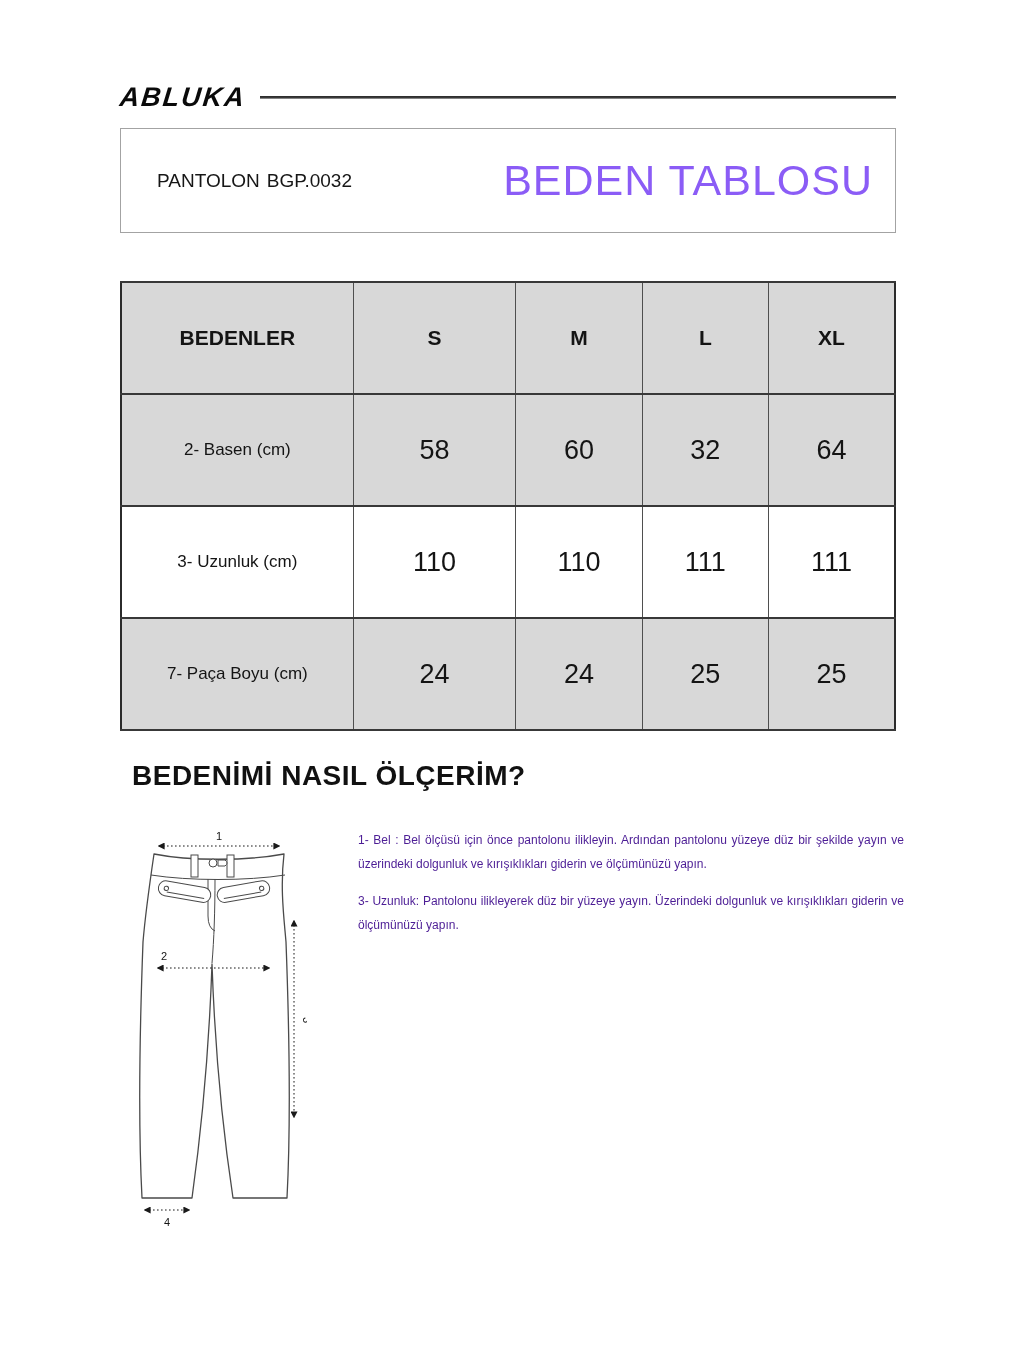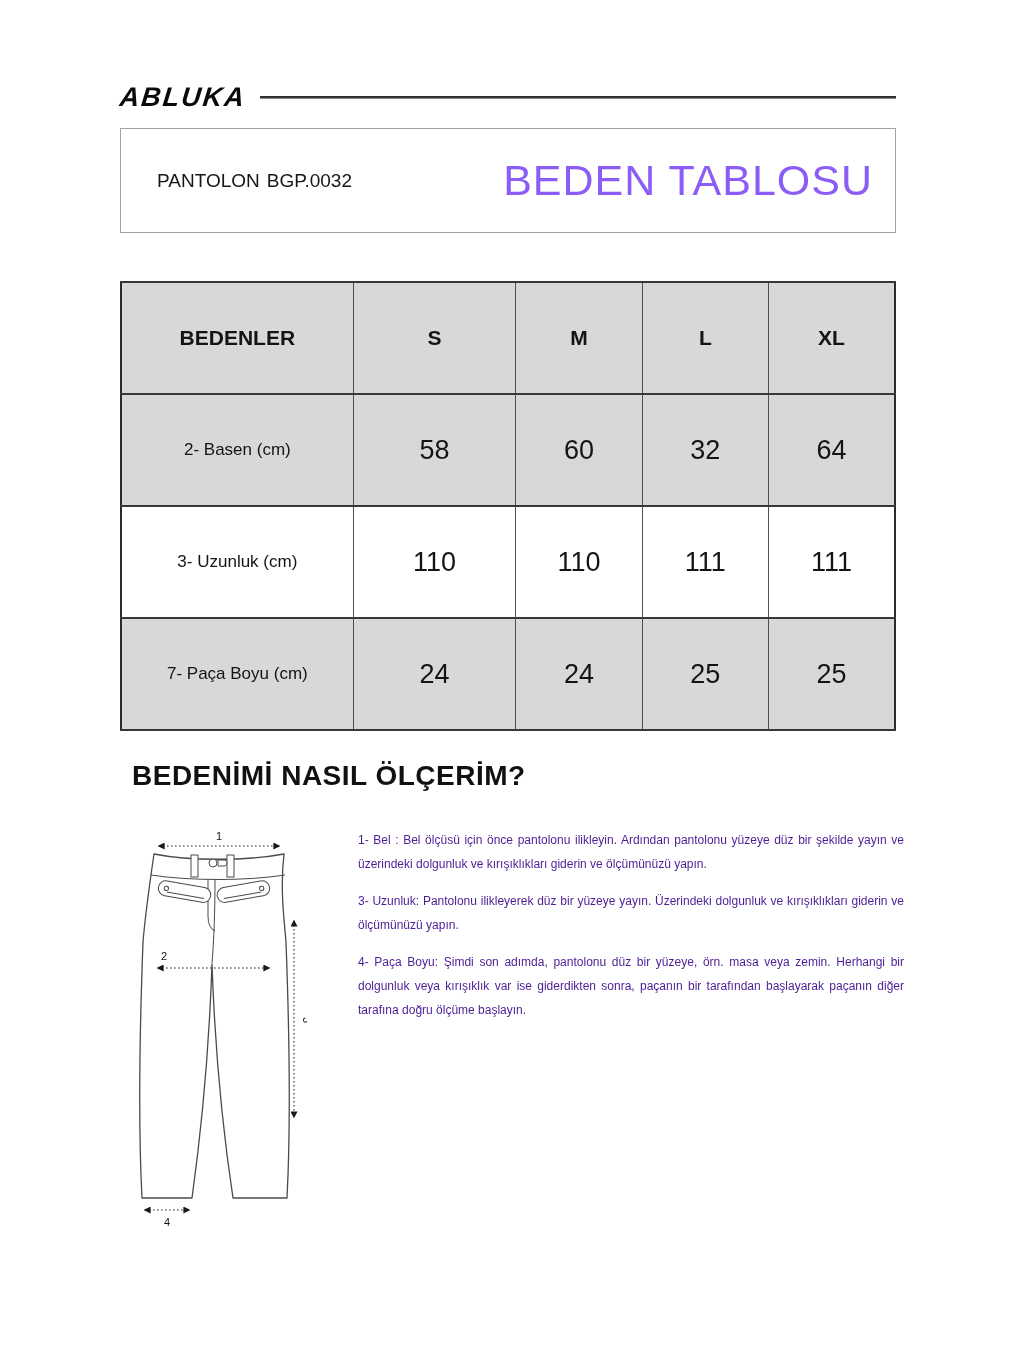--- a/index.html
+++ b/index.html
@@ -159,16 +159,15 @@
       <text x="191" y="190" text-anchor="middle" transform="rotate(90 191 190)">3</text>
 
       <line class="meas" x1="33" y1="380" x2="77" y2="380" marker-start="url(#arr)" marker-end="url(#arr)"></line>
       <text x="55" y="396" text-anchor="middle">4</text>
     </svg>
   </div>
 
   <div class="instructions">
     <p>1- Bel : Bel ölçüsü için önce pantolonu ilikleyin. Ardından pantolonu yüzeye düz bir şekilde yayın ve üzerindeki dolgunluk ve kırışıklıkları giderin ve ölçümünüzü yapın.</p>
     <p>3- Uzunluk: Pantolonu ilikleyerek düz bir yüzeye yayın. Üzerindeki dolgunluk ve kırışıklıkları giderin ve ölçümünüzü yapın.</p>
-    <p>4- Paça Boyu: Şimdi son adımda, pantolonu düz bir yüzeye, örn. masa veya zemin. Herhangi bir dolgunluk veya kırışıklık var ise giderdikten sonra, paçanın bir tarafından başlayarak paçanın diğer tarafına doğru ölçüme başlayın.</p>
   </div>
 
 </div>
 
 </body></html>

